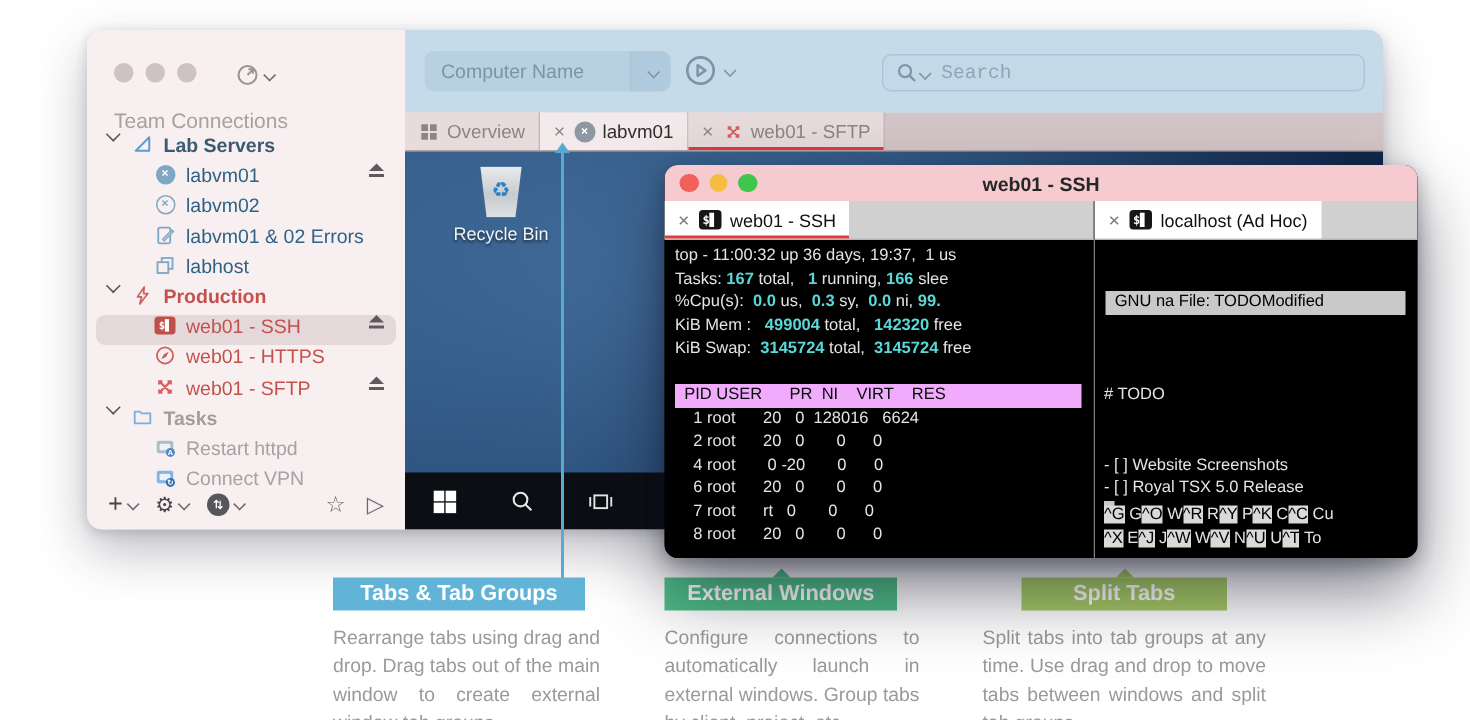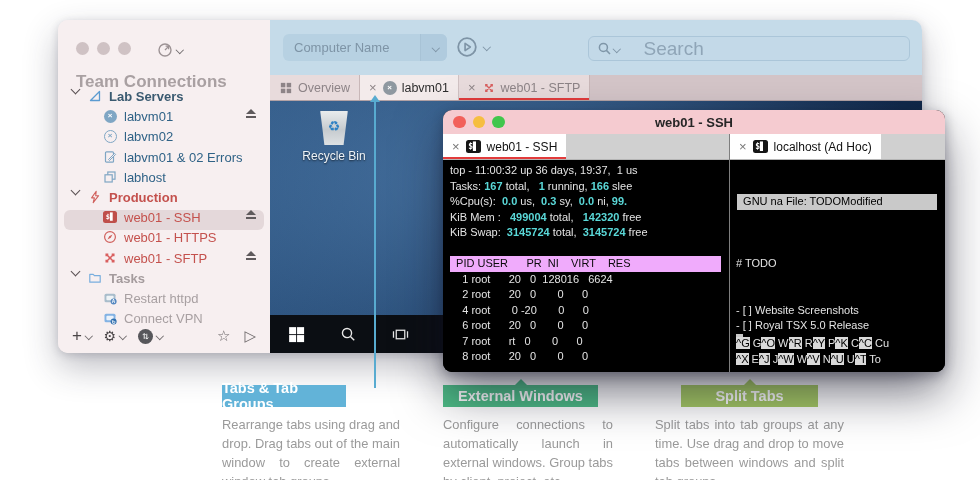--- a/index.html
+++ b/index.html
@@ -7,21 +7,21 @@
          font-family:"Liberation Sans",sans-serif;-webkit-font-smoothing:antialiased}
 
   
   .main-win{position:absolute;left:58px;top:20px;width:864px;height:333px;border-radius:10px;
             box-shadow:0 14px 34px rgba(40,40,60,.30), 0 2px 8px rgba(40,40,60,.18);
             display:flex;overflow:hidden;background:#f7eff0;z-index:1}
   .sidebar{width:212px;flex:none;position:relative;background:#f7eff0}
   .traffic{position:absolute;left:18px;top:22px;display:flex;gap:8px}
   .traffic i{width:13px;height:13px;border-radius:50%;background:#cfc2c4;display:block}
   .connect-btn{position:absolute;left:99px;top:22px;display:flex;align-items:center;color:#9d9395}
-  .s-header{position:absolute;left:18px;top:52px;font-size:17px;font-weight:700;color:#a9a0a2}
+  .s-header{position:absolute;left:18px;top:52px;font-size:14px;font-weight:400;color:#a9a0a2}
   .s-tree{position:absolute;left:0;right:0;top:69px}
   .s-row{display:flex;align-items:flex-start;height:20.2px;margin:0 6px;padding-left:8px;font-size:13px;gap:6px;border-radius:6px}
   .s-row.item{padding-left:38px}
   .s-row.sel{background:#e4d8da}
   .g-blue .lbl{color:#3a5a70;font-weight:600}
   .g-red .lbl{color:#c4514d;font-weight:600}
   .g-gray .lbl{color:#a49b9d;font-weight:600}
   .i-blue .lbl{color:#2f6286}
   .i-red .lbl{color:#c4514d}
   .i-gray .lbl{color:#a8a0a2}
@@ -46,21 +46,21 @@
   .main-right{flex:1;display:flex;flex-direction:column;min-width:0}
   .toolbar{height:55px;background:#c5dbe9;position:relative;flex:none}
   .computer-field{position:absolute;left:13px;top:14px;width:164px;height:27px;background:#b7d1e2;border-radius:6px;
                   display:flex;align-items:center;font-size:13px;color:#7e94a6}
   .computer-field .txt{padding-left:11px;flex:1}
   .computer-field .dd{width:26px;height:100%;border-left:1px solid #a8c3d6;display:flex;align-items:center;justify-content:center;background:#b0cbde;border-radius:0 6px 6px 0}
   .dd .chv,.play-group .chv,.search-ic .chv{border-color:#7e94a6}
   .play-group{position:absolute;left:186px;top:16px;display:flex;align-items:center;color:#7e94a6}
   .search-field{position:absolute;left:318px;top:16px;width:322px;height:25px;background:#c3d9e8;border:1px solid #abc6d9;
                 border-radius:6px;display:flex;align-items:center;padding:0 8px;box-sizing:border-box}
-  .search-field input{border:0;background:transparent;outline:none;font-size:19px;color:#56707f;flex:1;margin-left:22px;font-family:Liberation Sans, sans-serif}
+  .search-field input{border:0;background:transparent;outline:none;font-size:13px;color:#56707f;flex:1;margin-left:6px;font-family:Liberation Mono, monospace}
   .search-field input::placeholder{color:#8fa5b7}
   .tabbar{height:25px;background:#d9cacd;display:flex;flex:none;border-bottom:1px solid #b3a2a5}
   .tab{display:flex;align-items:center;gap:5px;padding:0 9px;font-size:12.5px;border-right:1px solid rgba(120,90,95,.28);
        position:relative;color:#8d8487;background:#e8dbdc;box-sizing:border-box}
   .tab .tclose{font-size:13px;color:#8d8487;margin-right:1px}
   .tab.active{background:#f3ebeb;color:#2e2e2e}
   .tab.red-underline::after{content:"";position:absolute;left:0;right:0;bottom:0;height:2.5px;background:#e23b3b}
   .tab svg{width:12px;height:12px}
   .tab-fill{flex:1;background:#d4c5c8}
 
@@ -107,21 +107,21 @@
   .nkey{background:#d9d9d9;color:#000}
 
   
   .annot-line{position:absolute;left:374px;top:101px;width:2px;height:287px;background:#58abd0;z-index:3}
   .annot-line::before{content:"";position:absolute;top:-6px;left:-4px;border-left:5px solid transparent;border-right:5px solid transparent;border-bottom:7px solid #58abd0}
   .callout{position:absolute;top:385px;z-index:3}
   .callout.c0{left:222px;width:178px}
   .callout.c1{left:443px;width:170px}
   .callout.c2{left:655px;width:189px}
   .badge{height:22px;display:flex;align-items:center;justify-content:center;color:#fff;font-weight:700;
-         font-size:14.5px;position:relative;width:124px}
+         font-size:14.5px;position:relative;width:168px}
   .c1 .badge{width:155px}
   .c2 .badge{width:137px;margin:0 auto}
   .badge.notch::before{content:"";position:absolute;top:-6px;left:50%;margin-left:-6px;
         border-left:6px solid transparent;border-right:6px solid transparent;border-bottom:6px solid currentColor}
   .callout p{margin:8px 0 0;font-size:12.9px;line-height:19px;color:#9a9a9a;text-align:justify}
 </style>
 </head>
 <body>
 
 <div class="stage">

